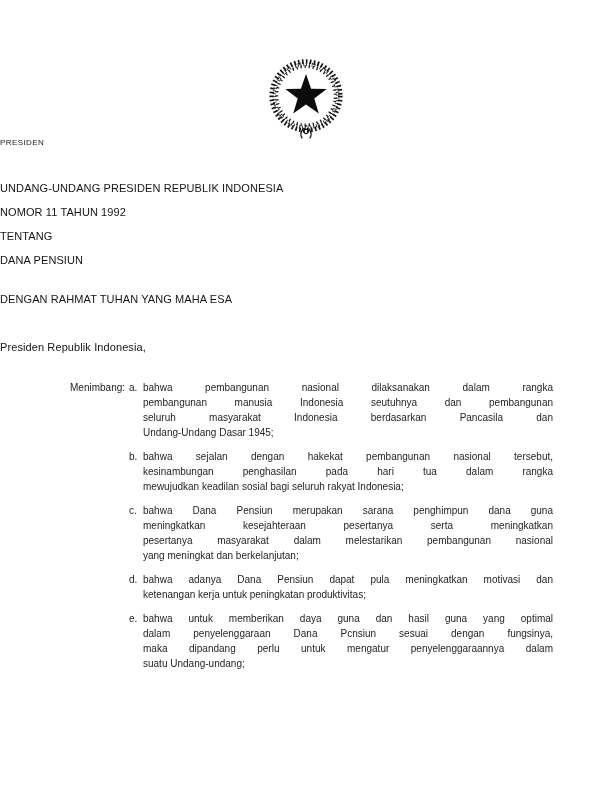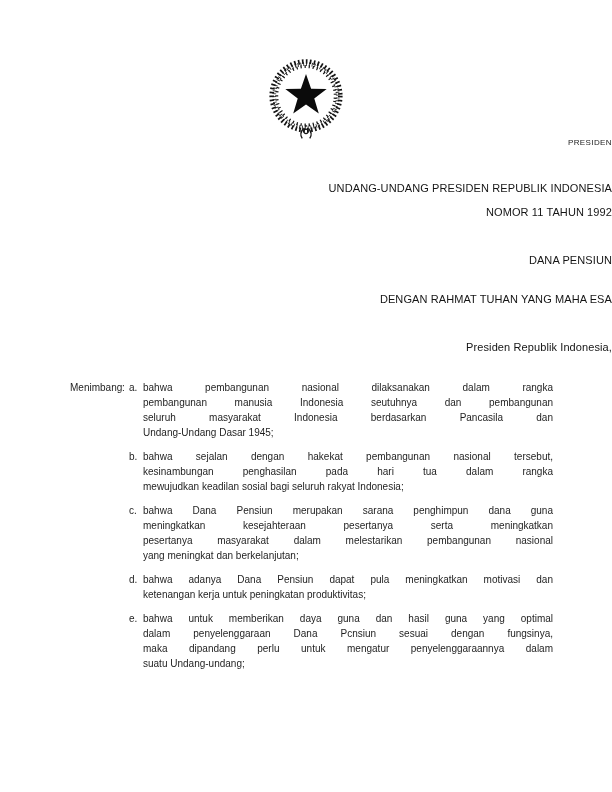--- a/index.html
+++ b/index.html
@@ -4,21 +4,21 @@
 <style>
   html,body { margin:0; padding:0; background:#e8e8e8; }
   .page {
     position:relative; width:612px; height:792px; margin:0 auto;
     background:#ffffff; overflow:hidden;
     font-family:"Liberation Sans","DejaVu Sans",sans-serif;
     color:#1d1d1d;
     -webkit-font-smoothing:antialiased;
   }
   .abs { position:absolute; }
-  .centerline { left:0; right:0; text-align:right; white-space:nowrap; }
+  .centerline { left:0; right:0; text-align:left; white-space:nowrap; }
   .emblem-wrap { top:54px; left:0; right:0; text-align:center; }
   .org {
     top:137px; font-size:8px; line-height:11px; letter-spacing:0.4px;
     color:#222; font-weight:400;
   }
   .t-bold { font-weight:normal; font-size:11px; line-height:14px; letter-spacing:0.1px; color:#151515; }
   .title-1 { top:181px; }
   .title-2 { top:205px; }
   .title-3 { top:229px; }
   .title-4 { top:253px; }
@@ -53,20 +53,21 @@
       <circle cx="50" cy="92.5" r="2.6" fill="none" stroke="#141414" stroke-width="1.5"></circle>
     </svg>
   </div>
 
   <div class="abs centerline org">
     <div>PRESIDEN</div>
   </div>
 
   <div class="abs centerline t-bold title-1">UNDANG-UNDANG PRESIDEN REPUBLIK INDONESIA</div>
   <div class="abs centerline t-bold title-2">NOMOR 11 TAHUN 1992</div>
+  <div class="abs centerline t-bold title-3">TENTANG</div>
   <div class="abs centerline t-bold title-4">DANA PENSIUN</div>
   <div class="abs centerline t-bold invocation">DENGAN RAHMAT TUHAN YANG MAHA ESA</div>
   <div class="abs centerline t-bold issuer">Presiden Republik Indonesia,</div>
 
   <div class="abs consider">
     <div class="c-label">Menimbang</div>
     <div class="c-colon">:</div>
     <div class="c-items">
 
       <div class="item">

